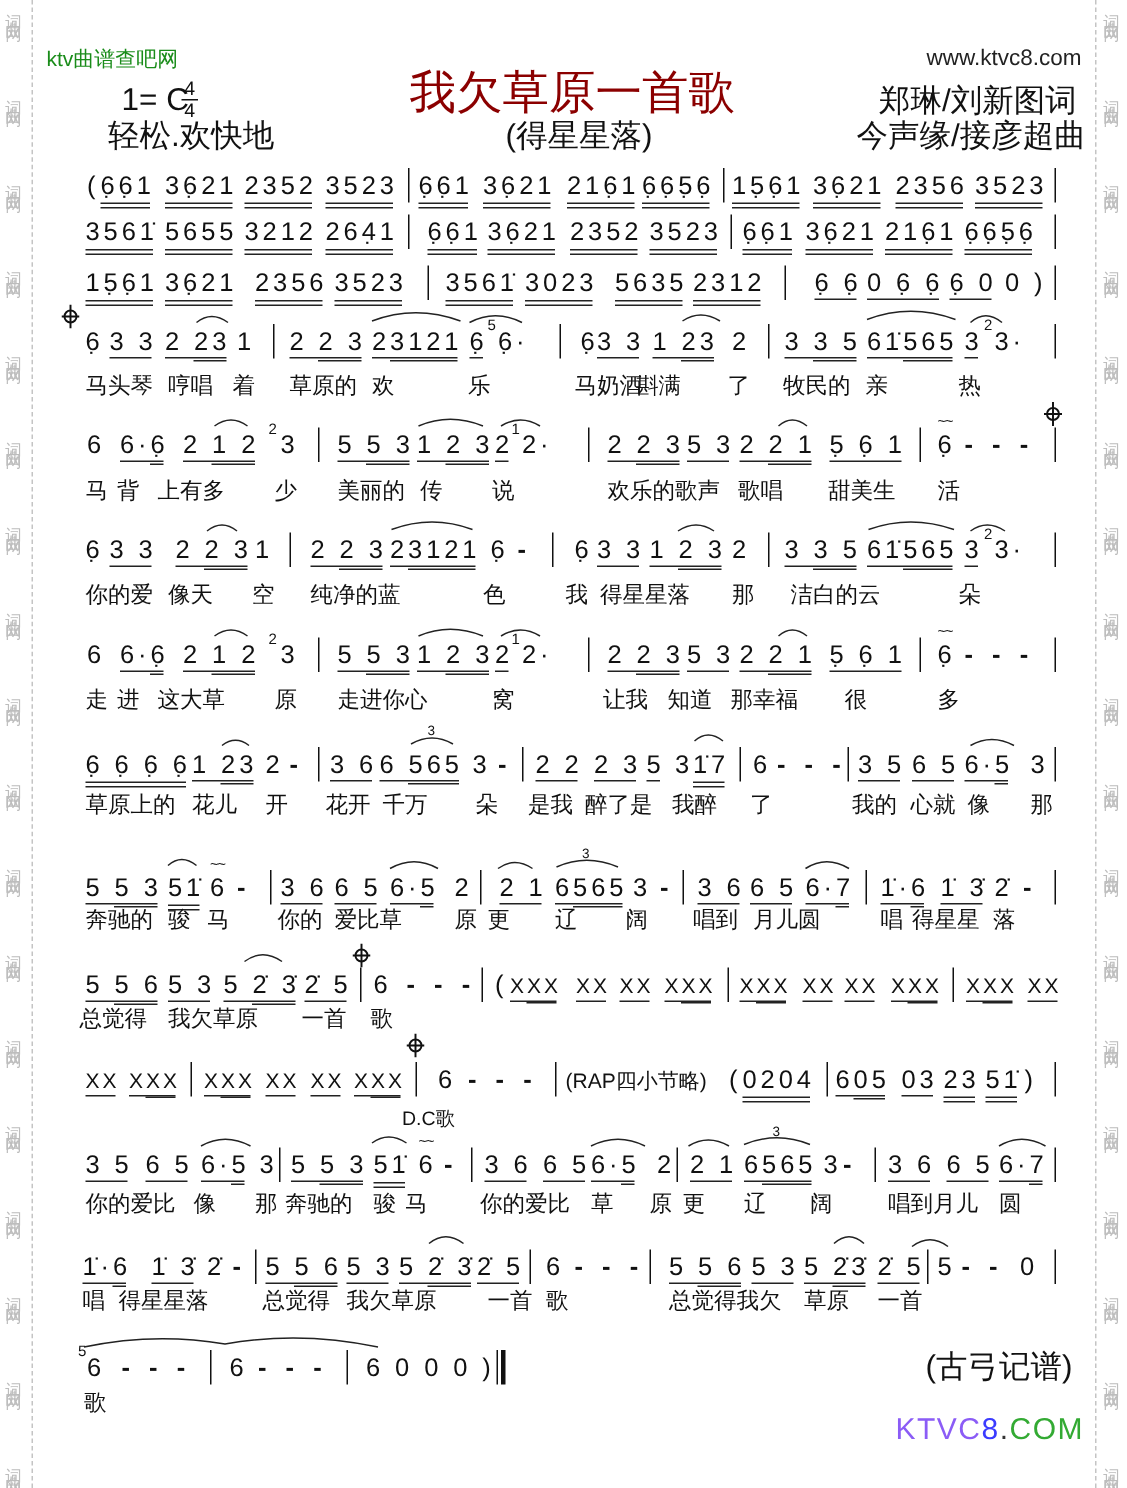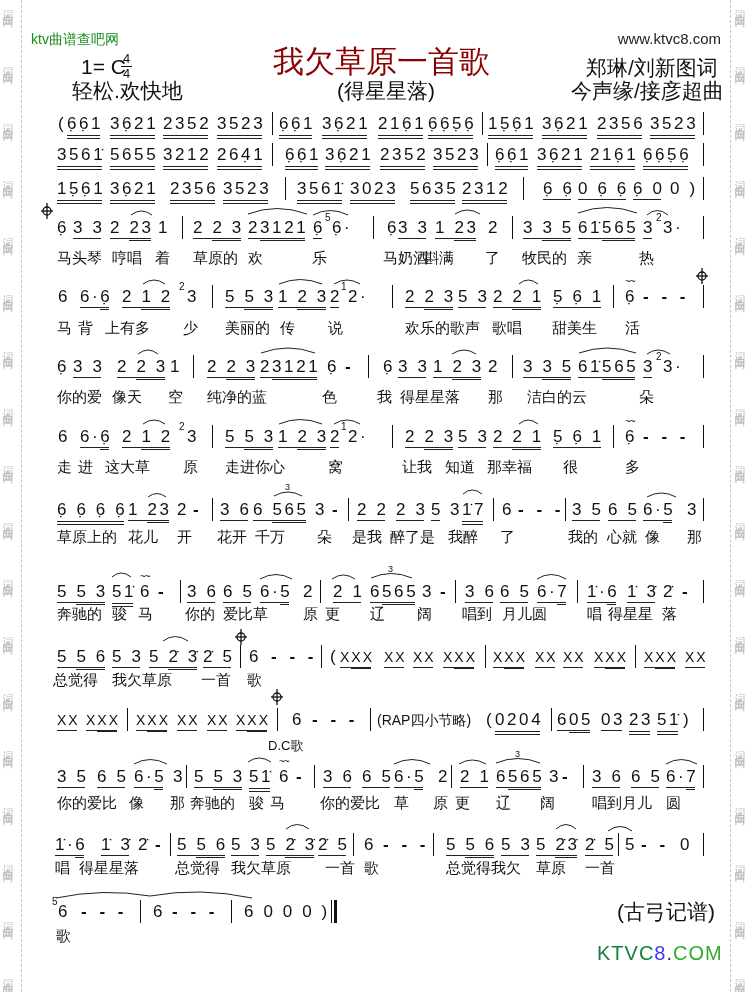--- a/index.html
+++ b/index.html
@@ -602,14 +602,14 @@
 <span class="n" style="left:244px">6 0 0 0 )</span>
 <i class="bar" style="left:331px"></i>
 <i class="bar thick" style="left:334px"></i>
 </div>
 <div class="row" style="top:927px">
 <span class="ly" style="left:56px">歌</span>
 </div>
 
 <div class="hdr credit">(古弓记谱)</div>
 <a class="logo">
-  <span style="color:#15803d">KTVC</span><span style="color:#3b3bff">8</span><span style="color:#333">.</span><span style="color:#33aa33">COM</span>
+  <span style="color:#8b5cf6">KTVC</span><span style="color:#3b3bff">8</span><span style="color:#333">.</span><span style="color:#33aa33">COM</span>
 </a>
 
 </body></html>

